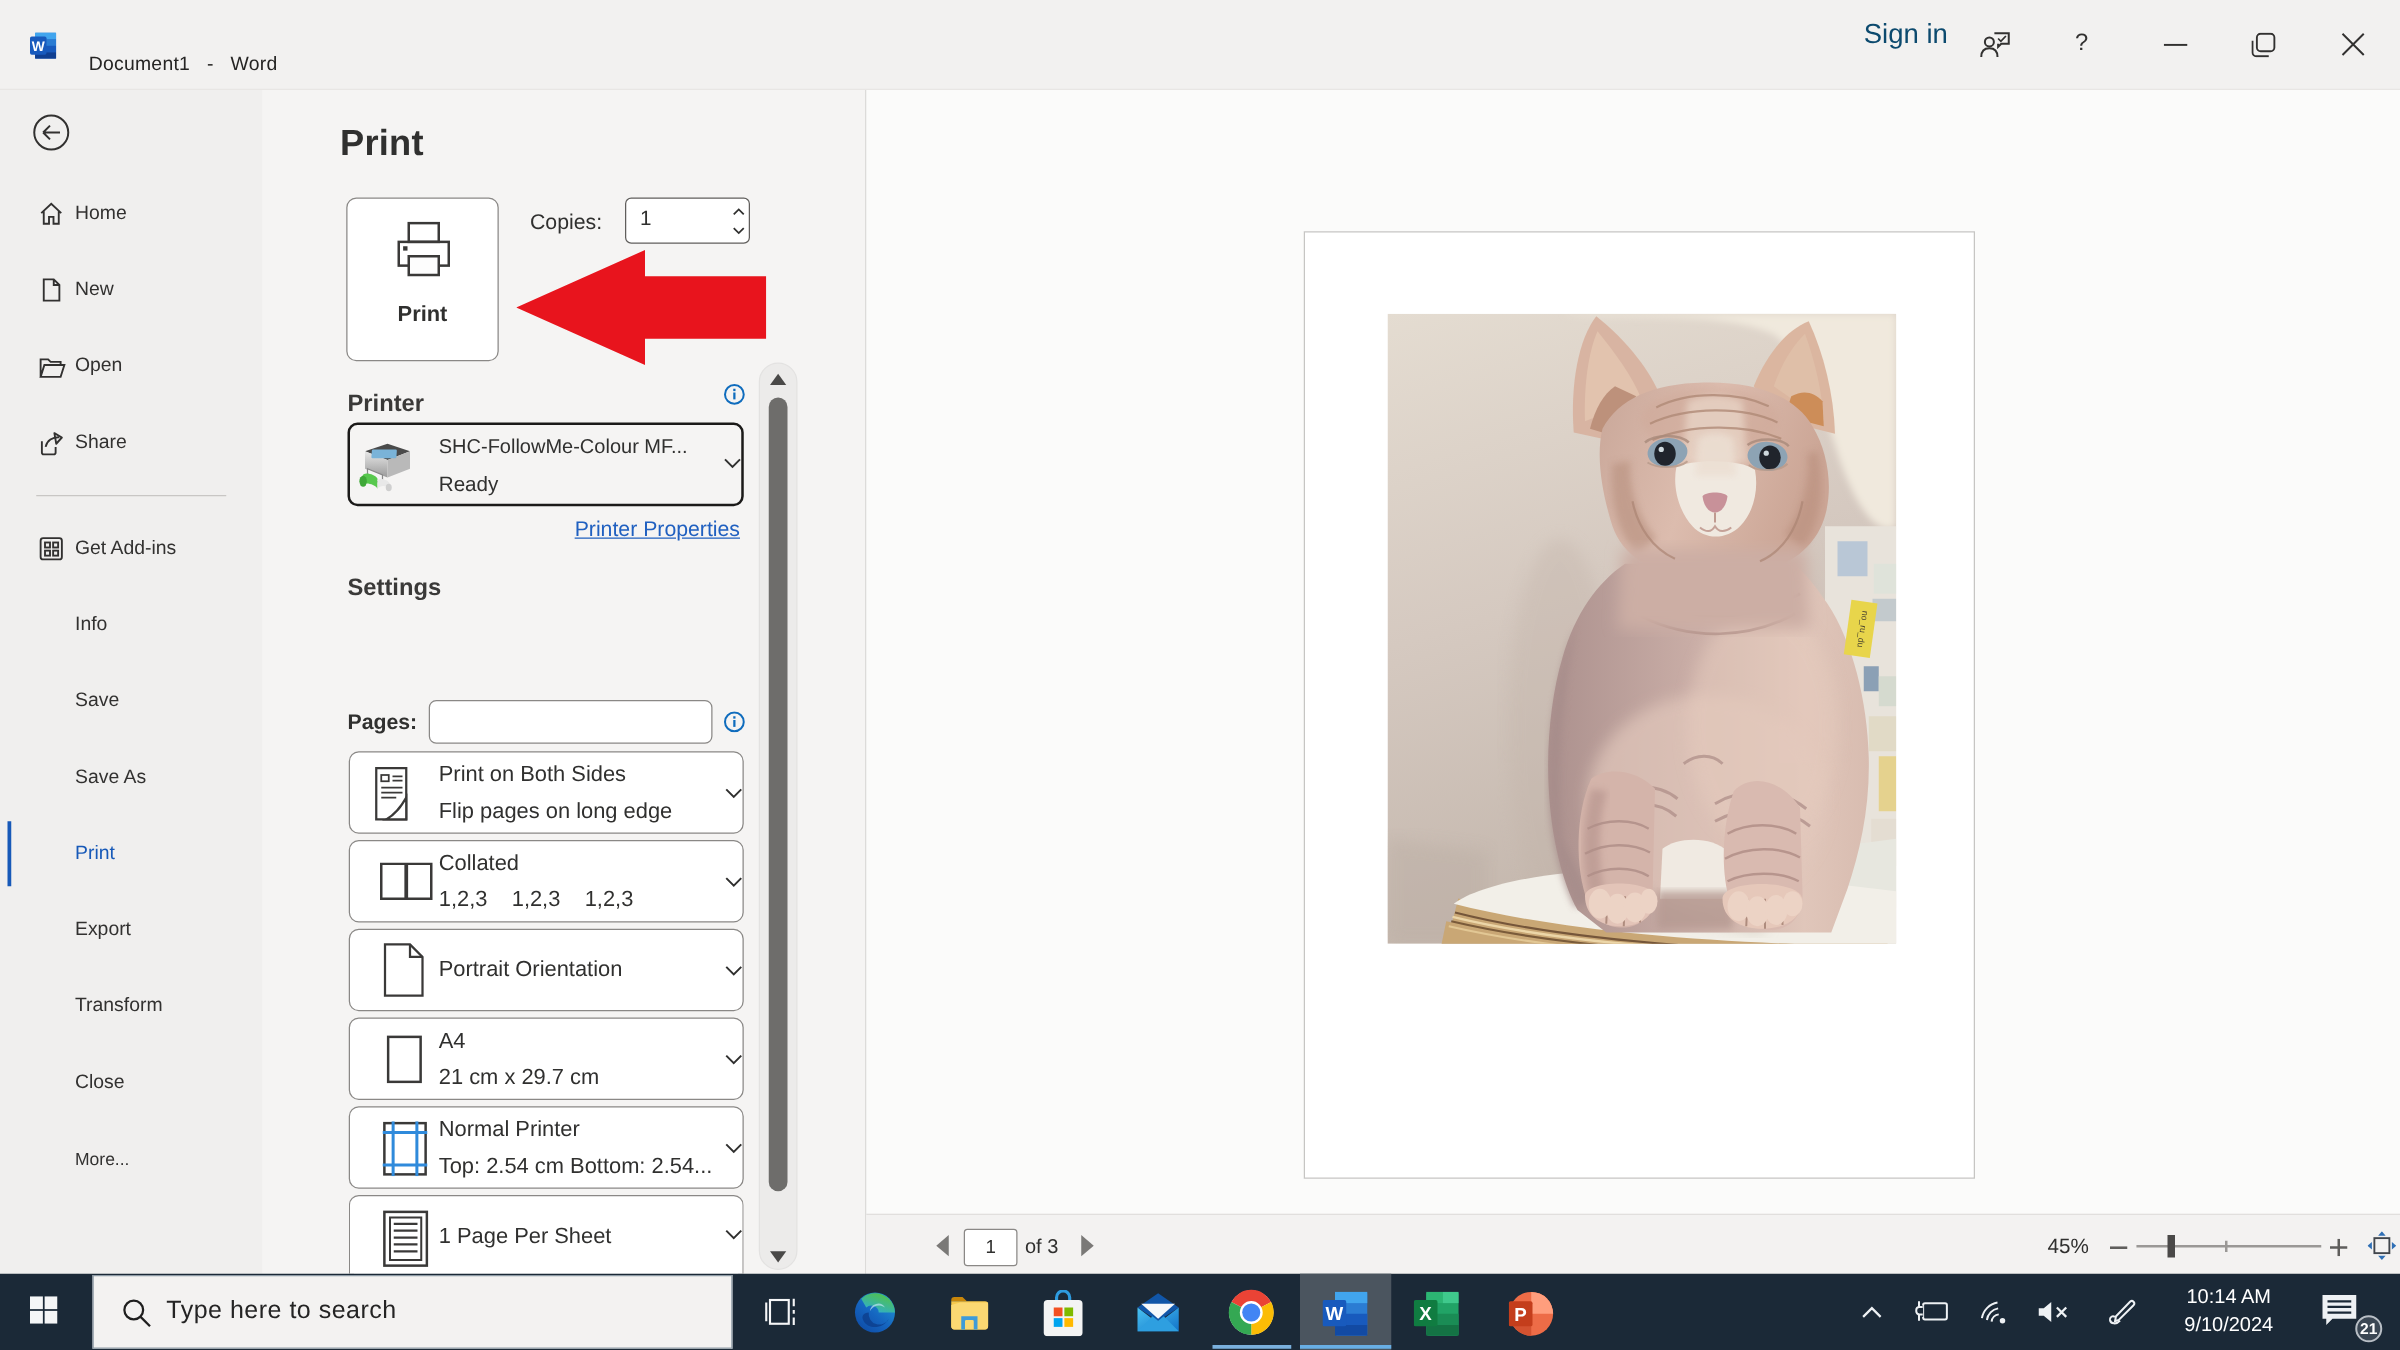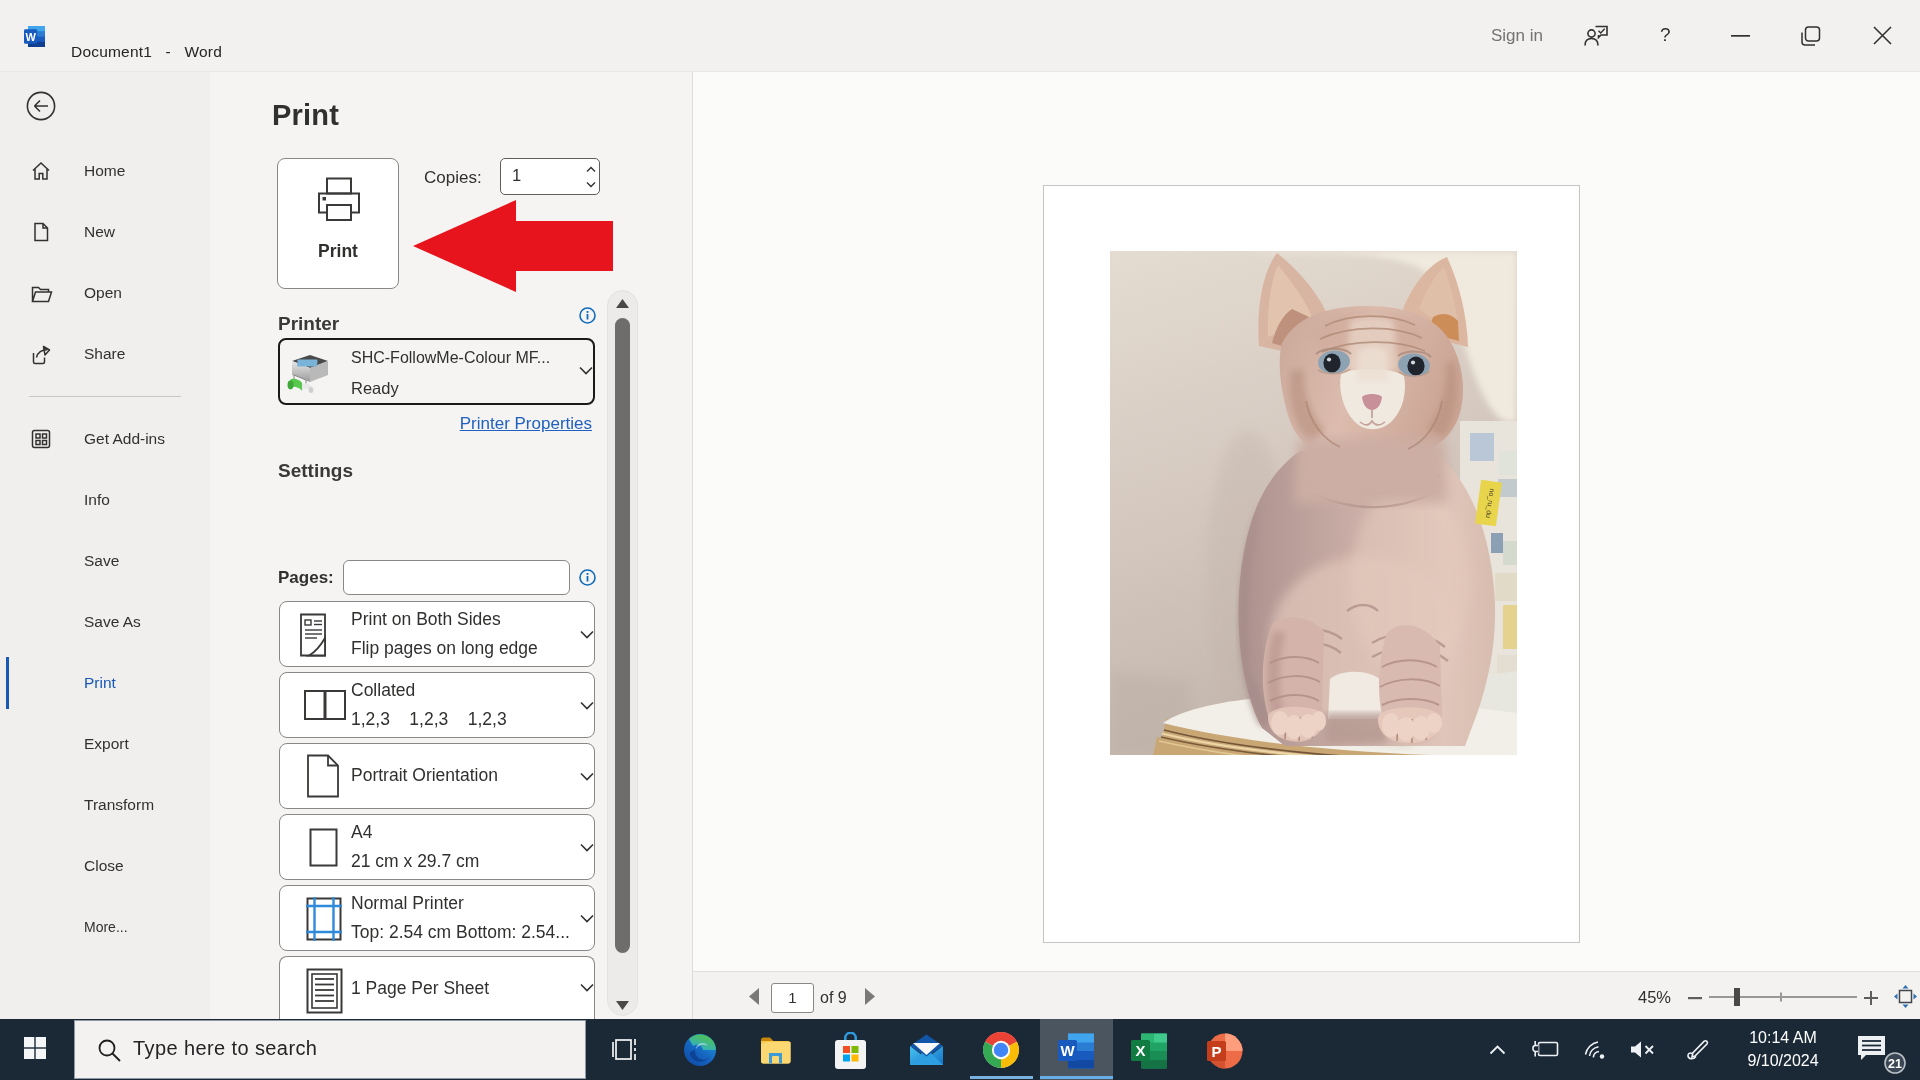--- a/index.html
+++ b/index.html
@@ -3,25 +3,25 @@
 <meta charset="utf-8">
 <style>
 * { margin:0; padding:0; box-sizing:border-box; }
 html,body { width:1920px; height:1080px; overflow:hidden; font-family:"Liberation Sans",sans-serif; }
 #stage { position:relative; width:1920px; height:1080px; background:#f5f4f3; }
 .abs { position:absolute; }
 
 
 #titlebar { left:0; top:0; width:1920px; height:72px; background:#f2f1f0; border-bottom:1px solid #e8e6e4; }
 #titletext { left:71px; top:27px; font-size:15.5px; color:#252423; letter-spacing:.2px;margin-top:16px; }
-#signin { left:1491px; top:26px; font-size:17px; color:#737373; }
+#signin { left:1491px; top:14px; font-size:22px; color:#0c4a6e; }
 
 
 #sidebar { left:0; top:72px; width:210px; height:947px; background:#f0efee; }
-.navitem { position:absolute; left:84px; font-size:15.5px; color:#323130;text-align:center; }
+.navitem { position:absolute; left:60px; font-size:15.5px; color:#323130;text-align:center; }
 .navicon { position:absolute; left:30px; }
 #sep { position:absolute; left:29px; top:396px; width:152px; height:1px; background:#c8c6c4; }
 #printsel { position:absolute; left:6px; top:657px; width:3px; height:52px; background:#1759b8; }
 
 
 #content { left:210px; top:72px; width:482px; height:947px; background:#f5f4f3; }
 #divider { left:692px; top:72px; width:1px; height:947px; background:#dcdbd9; }
 h1.print { position:absolute; left:62px; top:27px; font-size:29px; font-weight:600; color:#30302f; letter-spacing:.2px;}
 #printbtn { position:absolute; left:67px; top:86px; width:122px; height:131px; background:#fff; border:1px solid #8a8886; border-radius:8px; }
 #printbtn .lbl { position:absolute; width:100%; text-align:center; top:82px; font-size:17.5px; font-weight:600; color:#30302f; }
@@ -514,21 +514,21 @@
       </svg>
     </div>
   </div>
   <div id="divider" class="abs"></div>
 
   <div id="navbar" class="abs">
     <svg style="position:absolute;left:54px;top:15px" width="13" height="19" viewBox="0 0 13 19">
         <path d="M12 1 L2 9.5 L12 18 Z" fill="#7a7977"></path>
       </svg>
     <div id="pageinput">1</div>
-    <div id="of1">of 9</div>
+    <div id="of1">of 3</div>
     <svg style="position:absolute;left:171px;top:15px" width="13" height="19" viewBox="0 0 13 19">
         <path d="M1 1 L11 9.5 L1 18 Z" fill="#7a7977"></path>
       </svg>
     <div id="zoomtxt">45%</div>
     <svg style="position:absolute;left:995px;top:25px" width="14" height="3" viewBox="0 0 14 3">
         <rect width="14" height="2.2" fill="#5f5e5c"></rect>
       </svg>
     <svg style="position:absolute;left:1016px;top:13px" width="150" height="24" viewBox="0 0 150 24">
       <line x1="0" y1="12" x2="148" y2="12" stroke="#9a9896" stroke-width="2"></line>
       <line x1="72" y1="7.5" x2="72" y2="16.5" stroke="#9a9896" stroke-width="2"></line>

